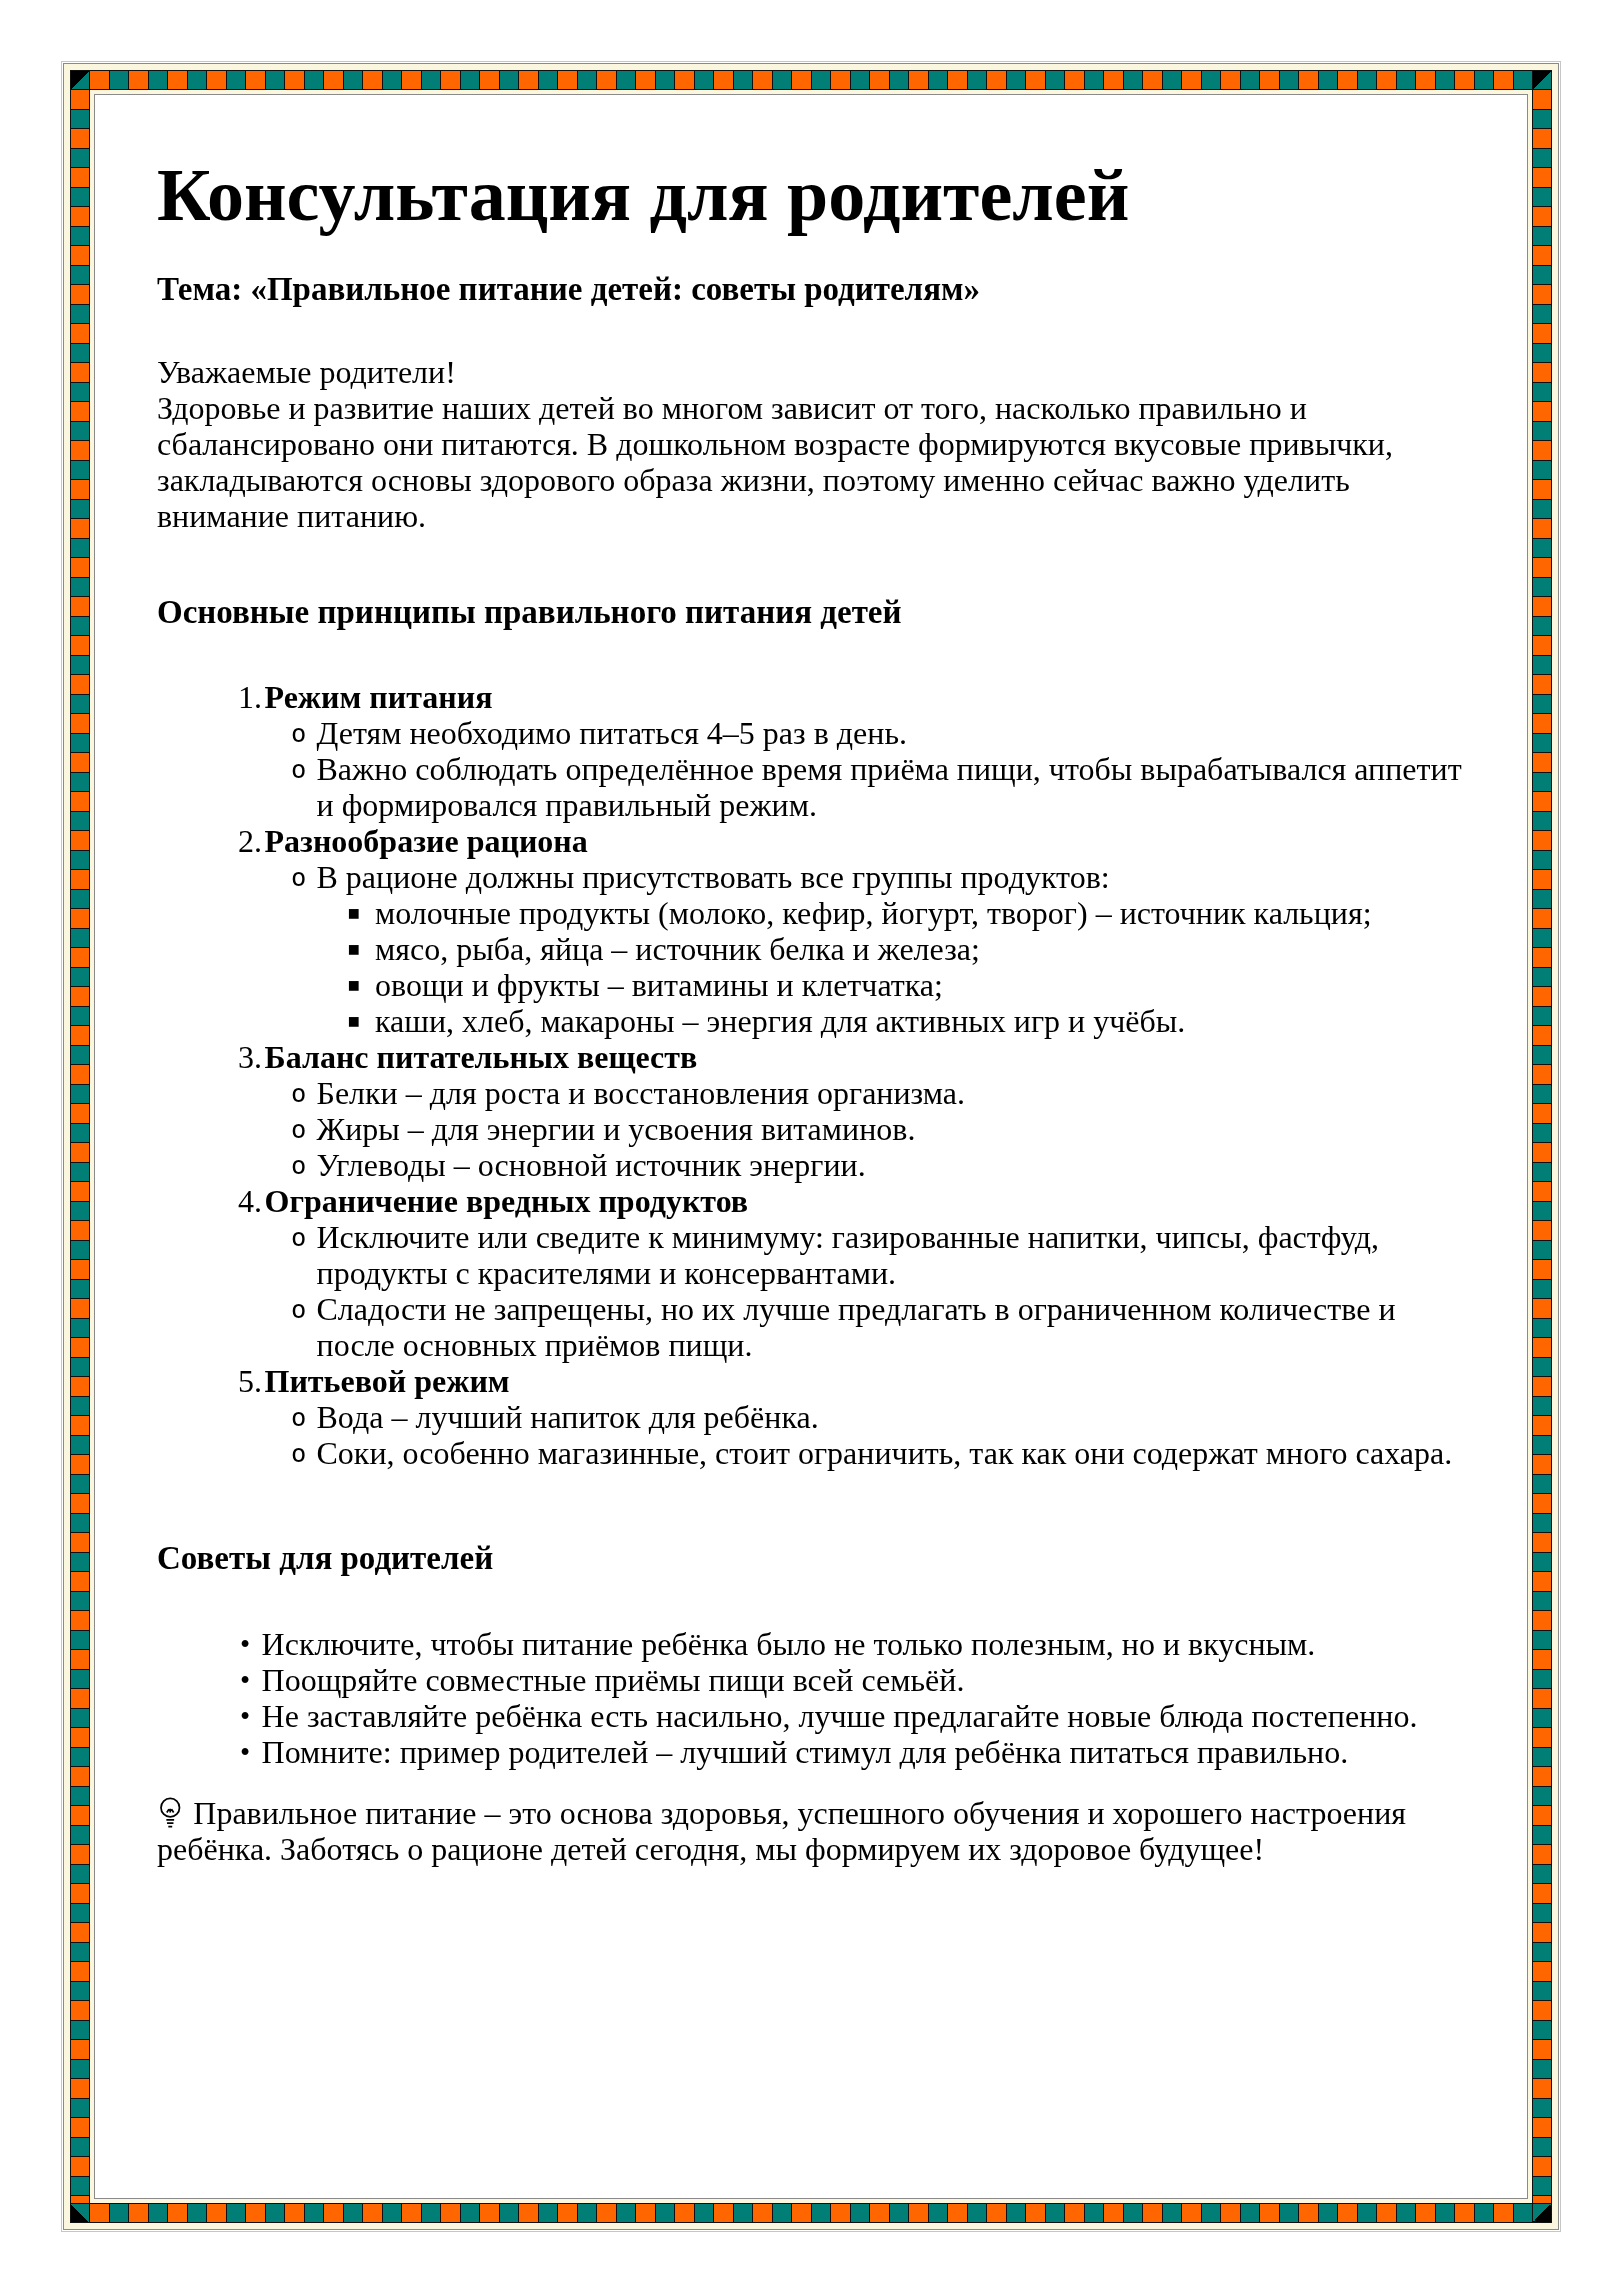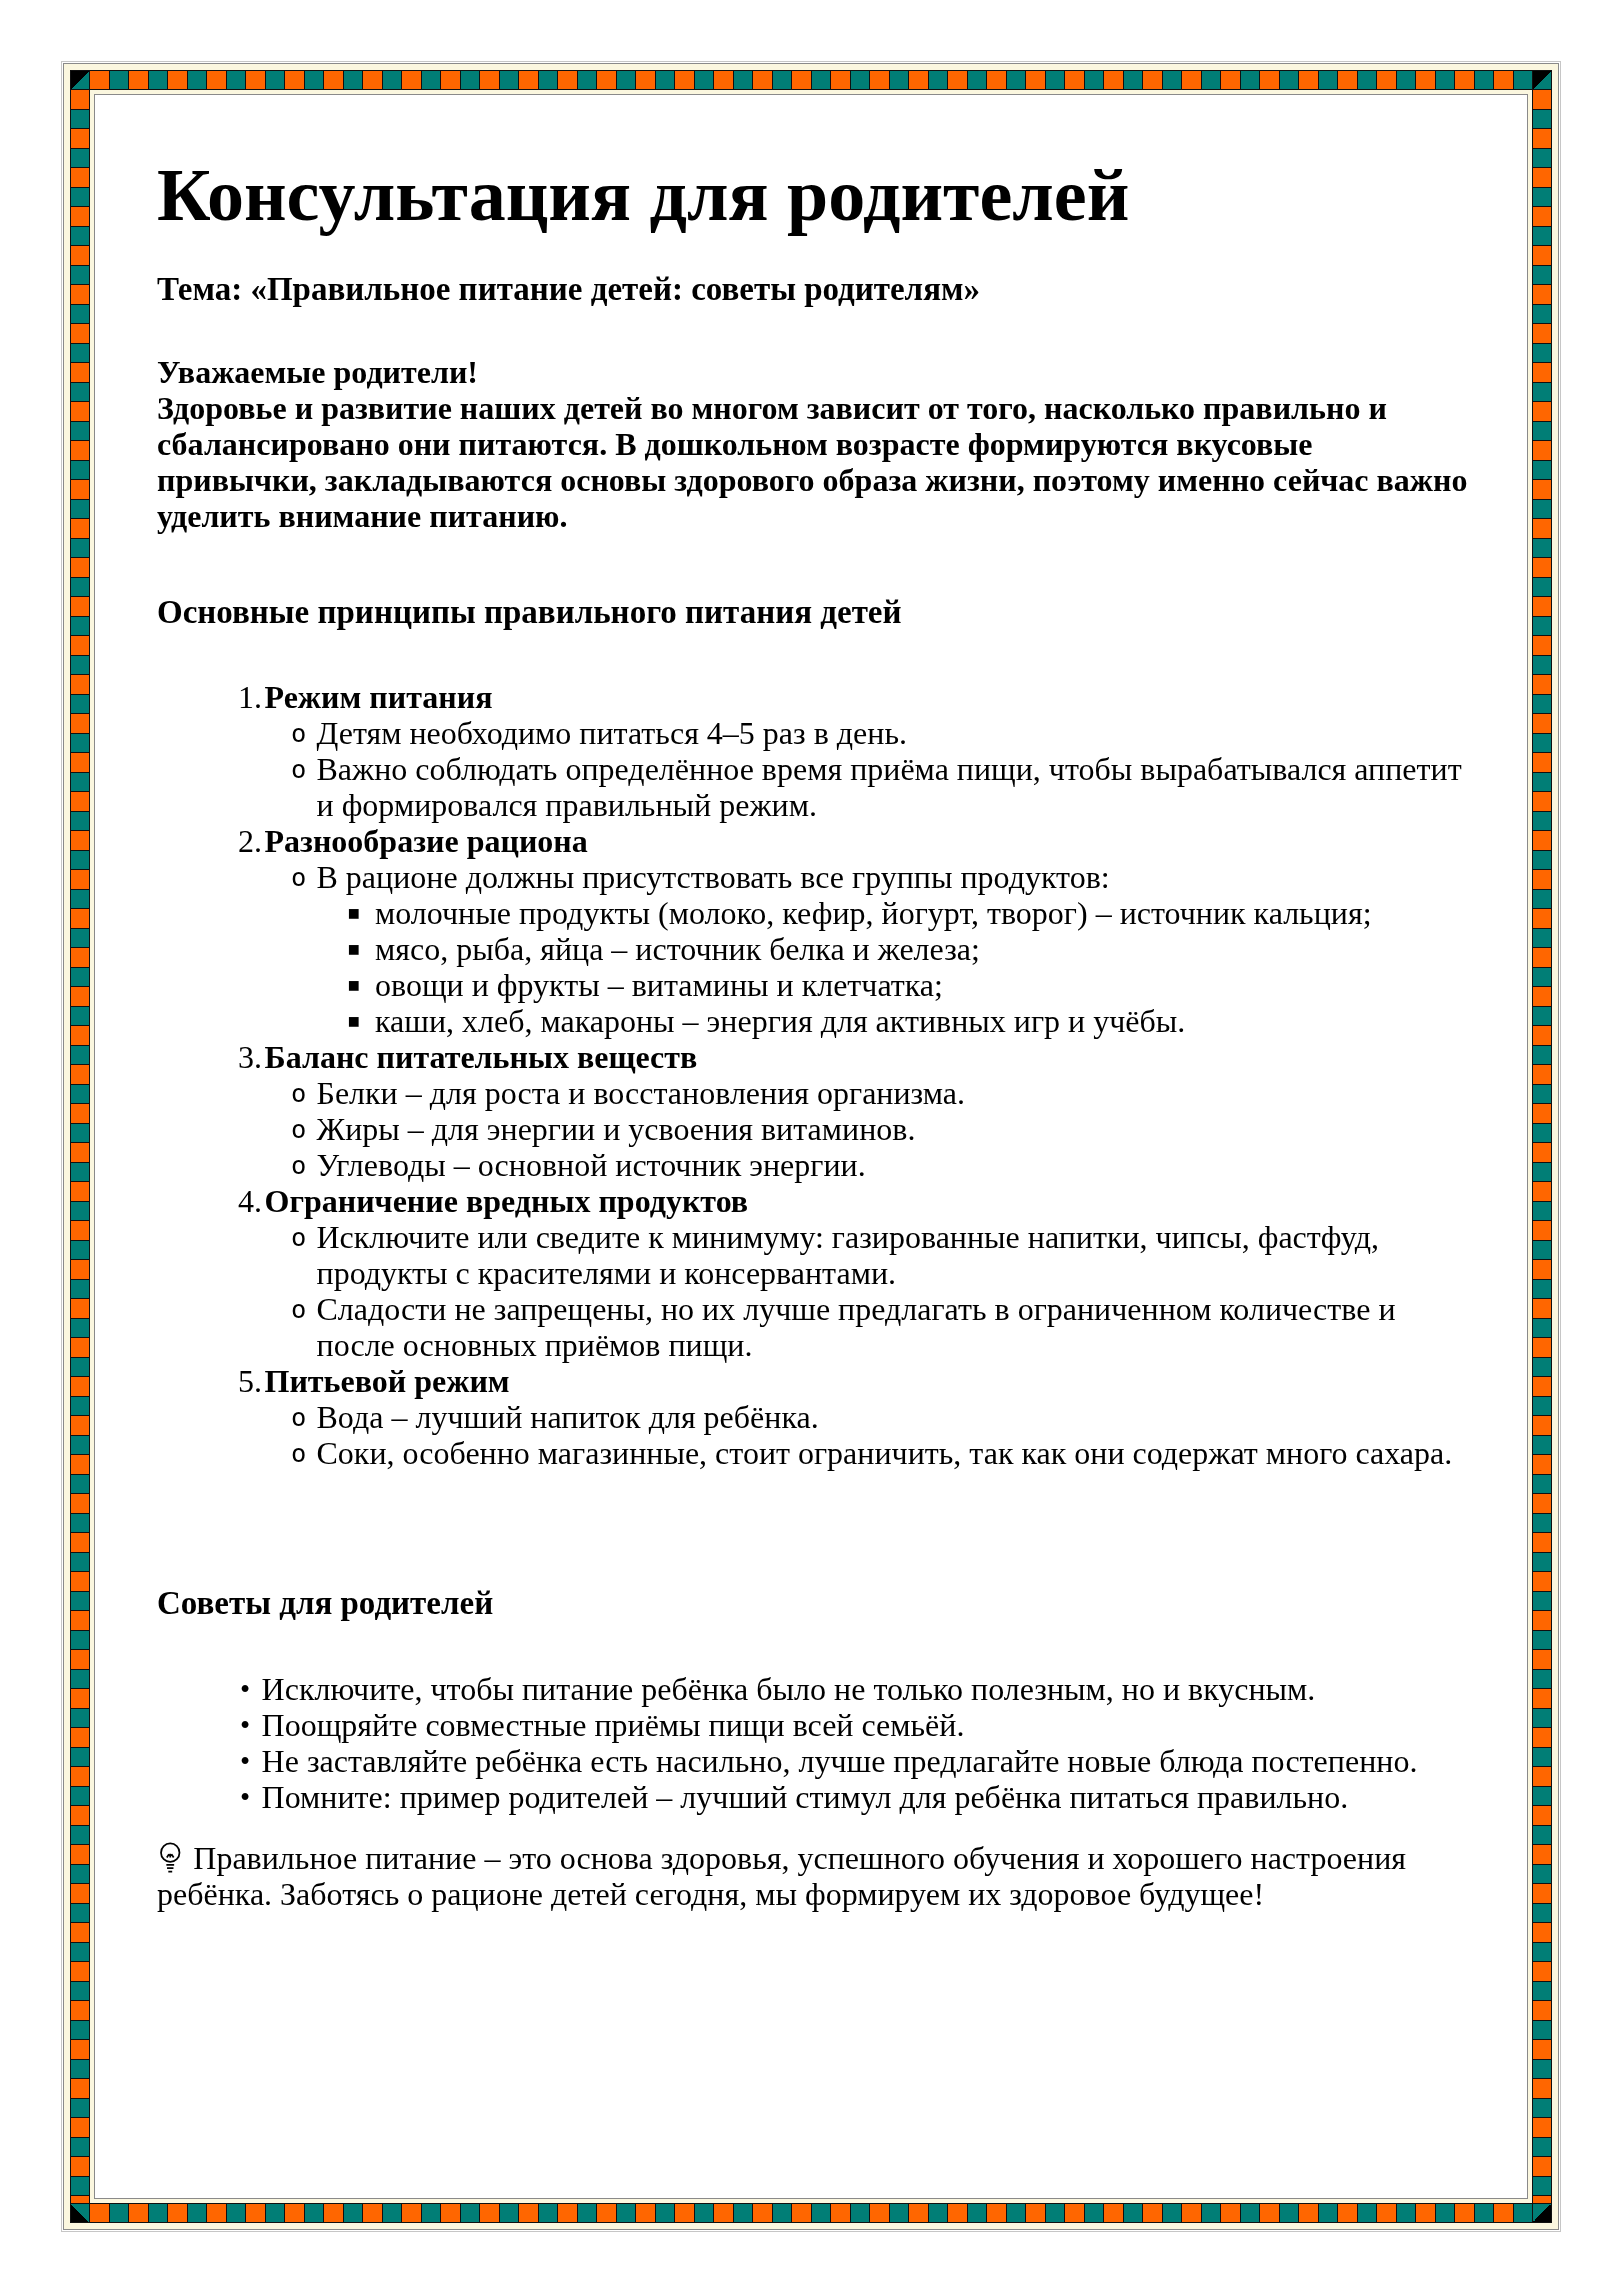--- a/index.html
+++ b/index.html
@@ -23,34 +23,34 @@
   .corner.tl{left:5.9px;top:5.9px;  background:linear-gradient(135deg,#000 50%,var(--teal,#017E76) 50%);}
   .corner.tr{right:5.9px;top:5.9px; background:linear-gradient(135deg,#000 50%,var(--teal,#017E76) 50%);}
   .corner.br{right:5.9px;bottom:5.9px;background:linear-gradient(135deg,var(--teal,#017E76) 50%,#000 50%);}
   .corner.bl{left:5.9px;bottom:5.9px; background:linear-gradient(45deg,#000 50%,var(--teal,#017E76) 50%);}
 
   
   .content{position:absolute;left:94px;top:94px;right:93px;bottom:94px;
            padding:15px 54px 0 63px;box-sizing:border-box;font-size:32px;line-height:36px;}
   h1{font-size:74px;line-height:82px;font-weight:bold;margin:45px 0 0 0;}
   .topic{font-weight:bold;font-size:33px;margin:35px 0 0 0;}
-  .intro{margin:47px 0 0 0;font-weight:bold;}
+  .intro{margin:47px 0 0 0;}
   h2{font-size:33px;line-height:55px;font-weight:bold;margin:51px 0 0 0;}
   .list1{margin:39px 0 0 0;}
   .row{display:flex;align-items:flex-start;}
   .row .t{flex:1;}
   .bold{font-weight:bold;}
   .l1{margin-left:81px;} .l1 .num{width:26.5px;flex:0 0 26.5px;}
   .l2{margin-left:134px;} .l2 .mk{width:25.5px;flex:0 0 25.5px;font-family:"DejaVu Sans Mono",monospace;font-size:25.5px;}
   .l3{margin-left:190px;} .l3 .mk{width:28px;flex:0 0 28px;font-family:"DejaVu Sans",sans-serif;font-size:19.6px;line-height:36px;}
   .advice-list{margin:40px 0 0 0;}
   .b1{margin-left:83px;} .b1 .mk{width:21.6px;flex:0 0 21.6px;font-size:29px;}
   .closing{margin:25px 0 0 0;}
   .bulb{display:inline-block;vertical-align:-6.9px;margin-right:9.8px;}
-  h2.advice{margin-top:105px;}
+  h2.advice{margin-top:60px;}
 </style>
 </head>
 <body>
 
 <div class="page">
 
   <div class="frame">
     <div class="strip h top"></div>
     <div class="strip h bottom"></div>
     <div class="strip v left"></div>

